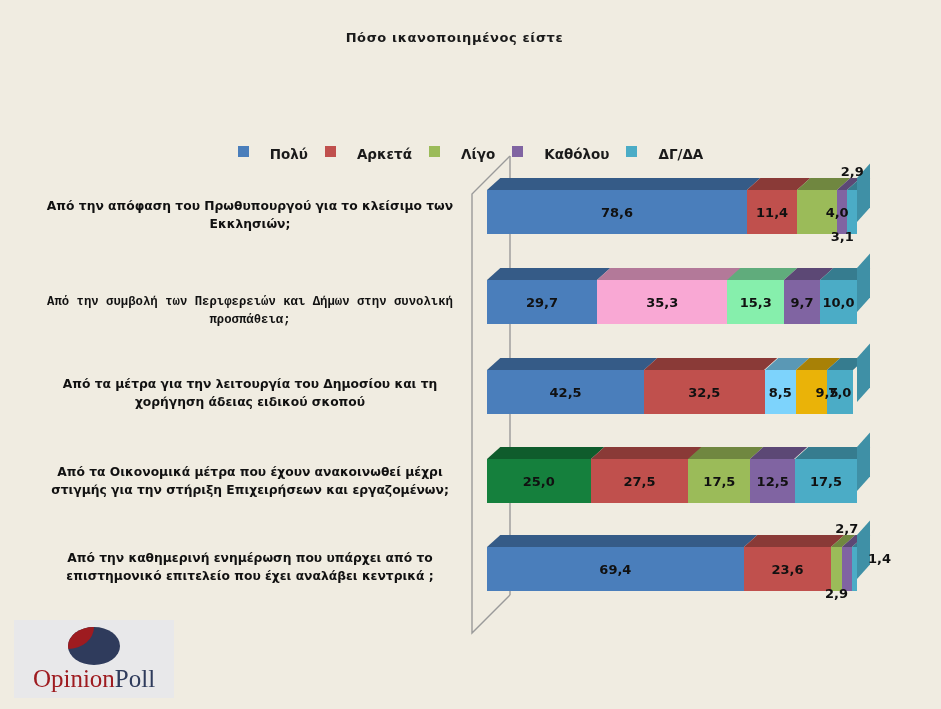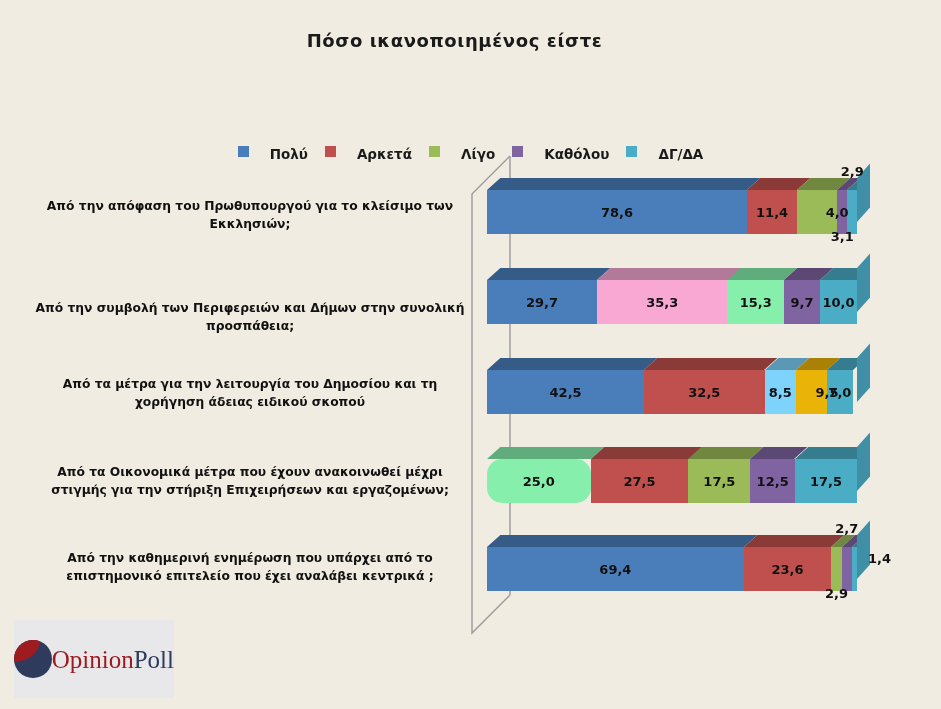--- a/index.html
+++ b/index.html
@@ -14,21 +14,21 @@
     overflow: hidden;
     position: relative;
   }
 
   .chart-title {
     position: absolute;
     top: 30px;
     left: 0;
     width: 909px;
     text-align: center;
-    font-size: 18px;
+    font-size: 13px;
     font-weight: bold;
     color: #1a1a1a;
     letter-spacing: 0.6px;
   }
 
   .legend {
     position: absolute;
     top: 106px;
     left: 0;
     width: 941px;
@@ -179,21 +179,21 @@
 
   
   .logo {
     position: absolute;
     left: 14px;
     top: 620px;
     width: 160px;
     height: 78px;
     background: #e8e8ea;
     display: flex;
-    flex-direction: row;
+    flex-direction: column;
     align-items: center;
     justify-content: center;
   }
   .logo-mark {
     width: 52px;
     height: 38px;
     border-radius: 50%;
     background: #2f3b5c;
     position: relative;
     overflow: hidden;
@@ -248,21 +248,21 @@
 
 <div class="plot">
 
   <svg class="axis-svg" viewBox="0 0 80 490">
     <polyline points="55,6 17,44 17,483 55,445" fill="none" stroke="#9a9a9a" stroke-width="1.4"></polyline>
     <line x1="55" y1="6" x2="55" y2="445" stroke="#9a9a9a" stroke-width="1.4"></line>
   </svg>
 
   <div class="cat-labels" id="cat-labels">
       <div class="cat-label" style="top: 38px;">Από την απόφαση του Πρωθυπουργού για το κλείσιμο των Εκκλησιών;</div>
-      <div class="cat-label" style="top: 140px;">Από την συμβολή των Περιφερειών και Δήμων στην συνολική προσπάθεια;</div>
+      <div class="cat-label" style="top: 134px; font-family: Liberation Mono, monospace;">Από την συμβολή των Περιφερειών και Δήμων στην συνολική προσπάθεια;</div>
       <div class="cat-label" style="top: 216px;">Από τα μέτρα για την λειτουργία του Δημοσίου και τη χορήγηση άδειας ειδικού σκοπού</div>
       <div class="cat-label" style="top: 304px;">Από τα Οικονομικά μέτρα που έχουν ανακοινωθεί μέχρι στιγμής για την στήριξη Επιχειρήσεων και εργαζομένων;</div>
       <div class="cat-label" style="top: 390px;">Από την καθημερινή ενημέρωση που υπάρχει από το επιστημονικό επιτελείο που έχει αναλάβει κεντρικά ;</div>
     </div>
 
   <div class="bars" id="bars">
       <div class="bar-row" style="left: 487px; top: 178px; width: 383px;">
         <div class="bar-body" style="width: 370px;">
           <div class="seg" style="width: 290.82px; background: rgb(74, 126, 187);">
             <span class="seg-value">78,6</span>
@@ -323,21 +323,21 @@
           <div class="seg" style="width: 25.9px; background: rgb(75, 172, 198);">
             <span class="seg-value">7,0</span>
           </div>
         </div>
         <div class="bar-cap" style="left: 370px;">
           <div class="cap-face" style="background: rgb(75, 172, 198);"></div>
         </div>
       </div>
       <div class="bar-row" style="left: 487px; top: 447px; width: 383px;">
         <div class="bar-body" style="width: 370px;">
-          <div class="seg" style="width: 108px; background: #86efac; border-radius: 15px;">
+          <div class="seg" style="width: 108px; background: #15803d;">
             <span class="seg-value">25,0</span>
           </div>
           <div class="seg" style="width: 101.75px; background: rgb(192, 80, 77);">
             <span class="seg-value">27,5</span>
           </div>
           <div class="seg" style="width: 64.75px; background: rgb(155, 187, 89);">
             <span class="seg-value">17,5</span>
           </div>
           <div class="seg" style="width: 46.25px; background: rgb(128, 100, 162);">
             <span class="seg-value">12,5</span>

